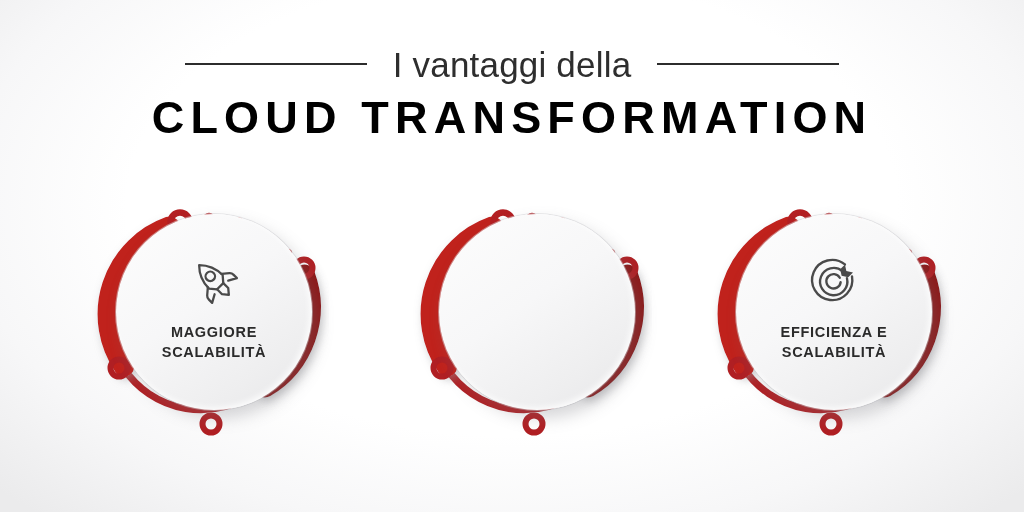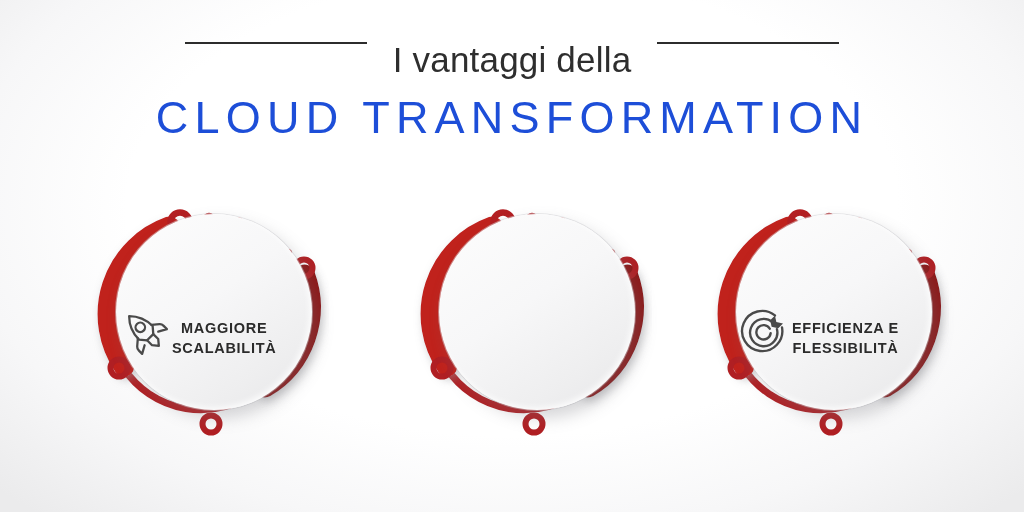--- a/index.html
+++ b/index.html
@@ -10,34 +10,34 @@
       radial-gradient(ellipse 700px 420px at 50% 40%, #ffffff 0%, #ffffff 55%, #f7f7f8 78%, #ebebec 100%);
     overflow:hidden;
     position:relative;
   }
 
   
   .header { position:absolute; left:0; top:0; width:1024px; }
 
   .subtitle-row {
     position:absolute; left:0; top:42px; width:1024px; height:44px;
-    display:flex; justify-content:center; gap:26px;
+    display:flex; align-items:center; justify-content:center; gap:26px;
   }
   .rule { height:2px; background:#2c2c2c; }
   .rule-left  { width:182px; }
   .rule-right { width:182px; }
   .subtitle {
     font-size:35px; font-weight:400; color:#2e2e2e;
     letter-spacing:0.2px; white-space:nowrap; line-height:1;
   }
 
   .maintitle {
     position:absolute; left:0; top:92px; width:1024px;
     text-align:center;
-    font-size:45px; font-weight:400; color:#1d4ed8;
+    font-size:45px; font-weight:700; color:#000000;
     letter-spacing:6.2px; white-space:nowrap; line-height:1.15;
   }
 
   
   .badges { position:absolute; left:0; top:178px; width:1024px; height:300px; }
 
   .badge {
     position:absolute; top:0; width:280px; height:290px;
   }
   .badge-0 { left:72px;  }
@@ -54,21 +54,21 @@
     box-shadow:
       6px 8px 16px rgba(120,120,125,0.30),
       -2px -2px 6px rgba(255,255,255,0.9) inset,
       0 0 0 1px rgba(215,215,218,0.55);
     z-index:3;
   }
 
   .content {
     position:absolute; left:44px; top:36px; width:196px; height:196px;
     z-index:4;
-    display:flex; flex-direction:row; align-items:center; justify-content:flex-start;
+    display:flex; flex-direction:column; align-items:center; justify-content:flex-start;
     padding-top:38px;
   }
   .icon-box { width:56px; height:56px; display:block; }
   .icon-box svg { position:static; width:56px; height:56px; display:block; }
 
   .label {
     margin-top:14px; text-align:center;
     font-size:14.5px; font-weight:700; color:#2b2b2b;
     letter-spacing:0.7px; line-height:1.38; white-space:pre-line;
   }
@@ -174,17 +174,17 @@
     <div class="content">
       <div class="icon-box">
         <svg viewBox="0 0 64 64" fill="none" stroke="#4a4a4a" stroke-width="2.7" stroke-linecap="round" stroke-linejoin="round">
           <path d="M44.5 14.2 A23 23 0 1 0 52.6 28"></path>
           <path d="M41.6 21.8 A15.6 15.6 0 1 0 46.8 30"></path>
           <path d="M38.6 29.4 A8.2 8.2 0 1 0 39.6 34.6"></path>
           <path d="M44.5 14.2 l1.6 7.6 l7.6 1.6 l-5.4 5.4 l-7.6 -1.6 l-1.6 -7.6 z" fill="#4a4a4a" stroke="none"></path>
         </svg>
       </div>
       <div class="label">EFFICIENZA E
-FLESSIBILITÀ</div>
+SCALABILITÀ</div>
     </div>
   </div>
 
 </div>
 
 </body></html>

